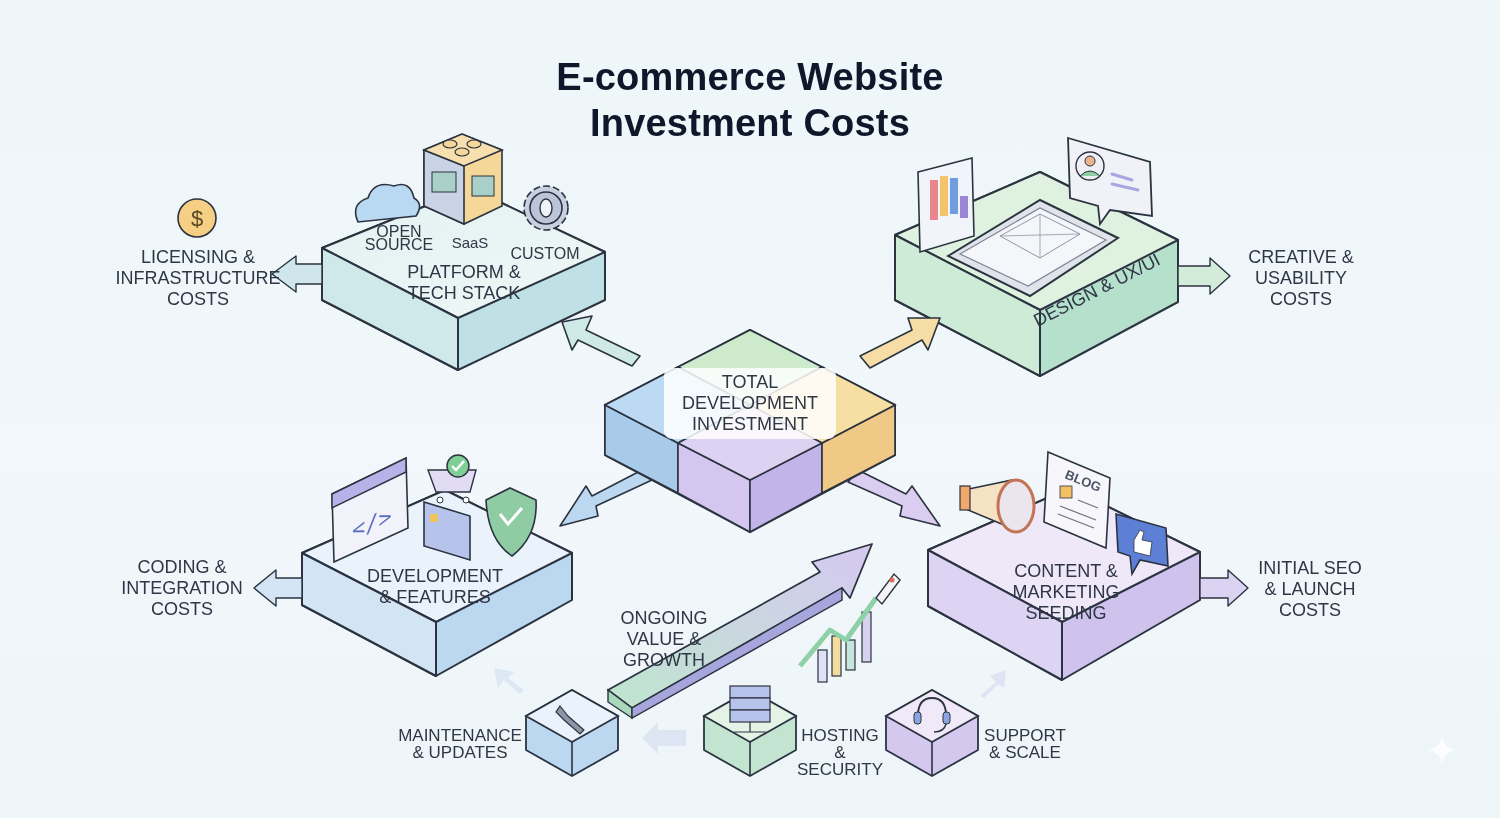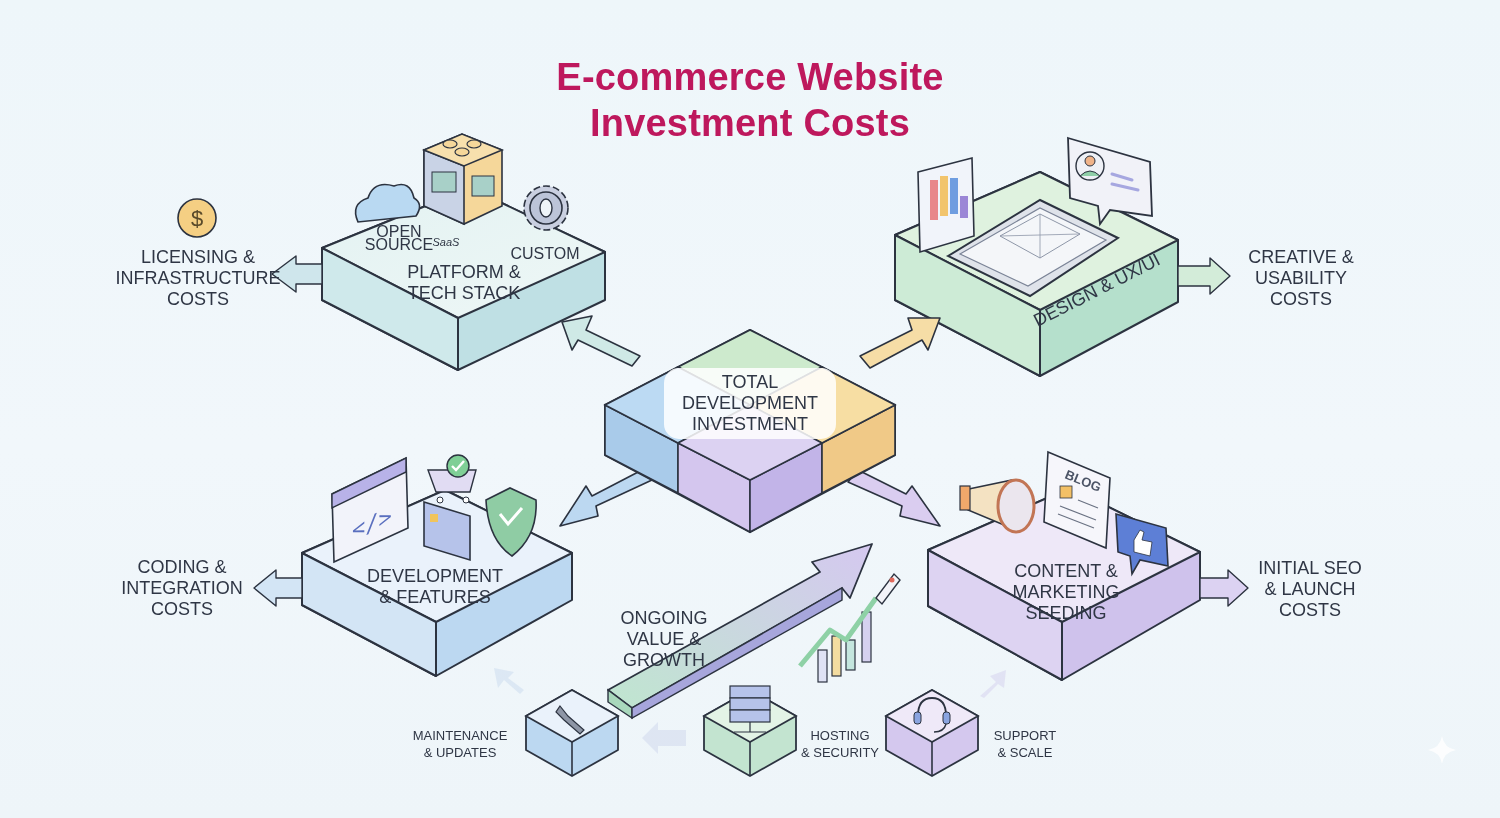--- a/index.html
+++ b/index.html
@@ -6,33 +6,33 @@
   body {
     width: 1500px; height: 818px; overflow: hidden;
     background: linear-gradient(180deg, #eef6fa 0%, #f1f7fb 55%, #eef5f9 100%);
     font-family: "Liberation Sans", sans-serif;
     position: relative;
     color: #2b3140;
   }
   .title {
     position: absolute; left: 0; width: 1500px; top: 54px;
     text-align: center; font-weight: bold; font-size: 38px; line-height: 46px;
-    color: #be185d; letter-spacing: 0.2px;
+    color: #0f172a; letter-spacing: 0.2px;
   }
   .title span { display: block; }
   svg.diagram { position: absolute; left: 0; top: 0; }
   .lbl {
     position: absolute; text-align: center; text-transform: uppercase;
     color: #2f3645; font-size: 18px; line-height: 21px;
   }
   .lbl span { display: block; }
-  .lbl.small { font-size: 13px; line-height: 17px; }
+  .lbl.small { font-size: 17px; line-height: 17px; }
   .lbl.tiny { font-size: 16px; line-height: 13px; }
   .lbl.center-box {
-    background: rgba(255,255,255,0.85); border-radius: 15px; padding: 4px 8px;
+    background: rgba(255,255,255,0.85); border-radius: 8px; padding: 4px 8px;
   }
   .watermark {
     position: absolute; left: 1428px; top: 736px; width: 28px; height: 28px;
   }
 </style>
 </head>
 <body>
 
 <div class="title">
   <span>E-commerce Website</span>
@@ -260,21 +260,21 @@
 <div class="lbl" style="left:98px; top:247px; width:200px;">
   <span>Licensing &amp;</span>
   <span>Infrastructure</span>
   <span>Costs</span>
 </div>
 
 <div class="lbl tiny" style="left:364px; top:225px; width:70px;">
   <span>Open</span>
   <span>Source</span>
 </div>
-<div class="lbl" style="left:408px; top:232px; width:76px; font-size:11px; text-transform:none;font-style:italic;">
+<div class="lbl" style="left:432px; top:232px; width:76px; font-size:15px; text-transform:none;">
   <span>SaaS</span>
 </div>
 <div class="lbl tiny" style="left:508px; top:247px; width:74px;">
   <span>Custom</span>
 </div>
 <div class="lbl" style="left:374px; top:262px; width:180px;">
   <span>Platform &amp;</span>
   <span>Tech Stack</span>
 </div>
 

